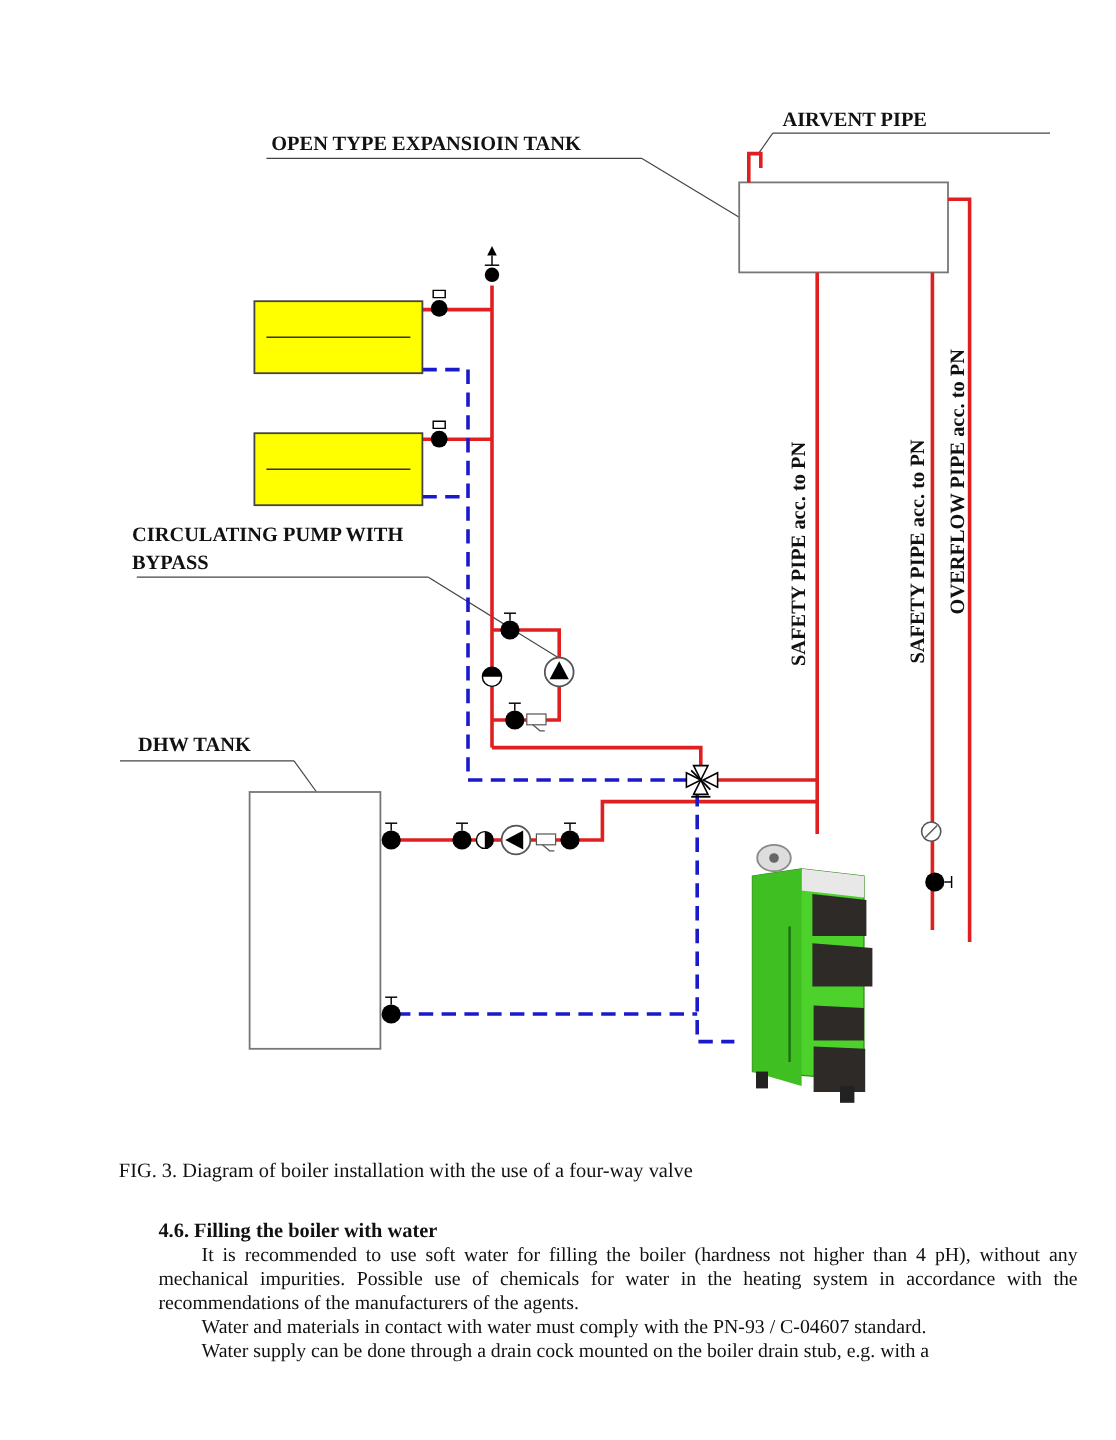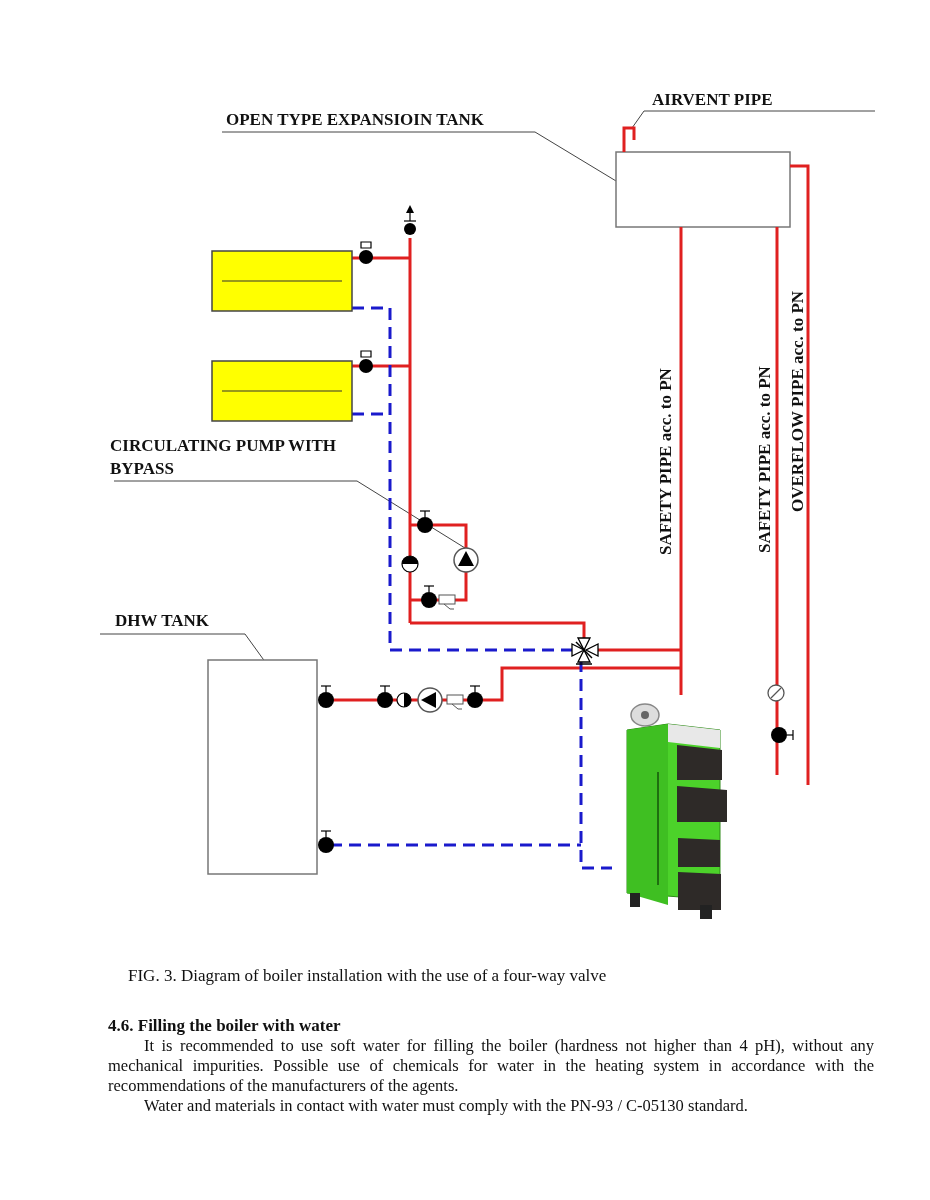--- a/index.html
+++ b/index.html
@@ -1,20 +1,20 @@
 <!DOCTYPE html>
 <html><head>
 <meta charset="utf-8">
 <style>
   html, body { margin:0; padding:0; background:#ffffff; }
   body { width:930px; height:1200px; position:relative; overflow:hidden; font-family:"Liberation Serif", serif; color:#111; }
   #diagram { position:absolute; left:0; top:0; width:930px; height:960px; }
   .lbl { font-family:"Liberation Serif", serif; font-weight:bold; fill:#111; font-size:17px; }
-  .caption { position:absolute; left:128px; top:966px; font-size:17px; font-family:"Liberation Serif", serif; }
-  .section { position:absolute; left:108px; top:1016px; width:766px; font-size:16.5px; line-height:20px; text-align:justify; font-family:"Liberation Serif", serif; }
+  .caption { position:absolute; left:99px; top:966px; font-size:17px; font-family:"Liberation Serif", serif; }
+  .section { position:absolute; left:132px; top:1016px; width:766px; font-size:16.5px; line-height:20px; text-align:justify; font-family:"Liberation Serif", serif; }
   .section h3 { margin:0; font-size:17px; font-weight:bold; }
   .section p { margin:0; text-indent:36px; }
 </style>
 </head>
 <body>
 
 <svg id="diagram" viewBox="0 0 930 960" xmlns="http://www.w3.org/2000/svg">
 
   <text class="lbl" x="226" y="125">OPEN TYPE EXPANSIOIN TANK</text>
   <line x1="222" y1="132" x2="535" y2="132" stroke="#444" stroke-width="1"></line>
@@ -185,14 +185,15 @@
     <rect x="630" y="893" width="10" height="14" fill="#222"></rect>
     <rect x="700" y="905" width="12" height="14" fill="#222"></rect>
   </g>
 </svg>
 
 <div class="caption">FIG. 3. Diagram of boiler installation with the use of a four-way valve</div>
 
 <div class="section">
   <h3>4.6. Filling the boiler with water</h3>
   <p>It is recommended to use soft water for filling the boiler (hardness not higher than 4 pH), without any mechanical impurities. Possible use of chemicals for water in the heating system in accordance with the recommendations of the manufacturers of the agents.</p>
-  <p>Water and materials in contact with water must comply with the PN-93 / C-05130 standard.</p>
+  <p>Water and materials in contact with water must comply with the PN-93 / C-04607 standard.</p>
+  <p>Water supply can be done through a drain cock mounted on the boiler drain stub, e.g. with a</p>
 </div>
 
 </body></html>

